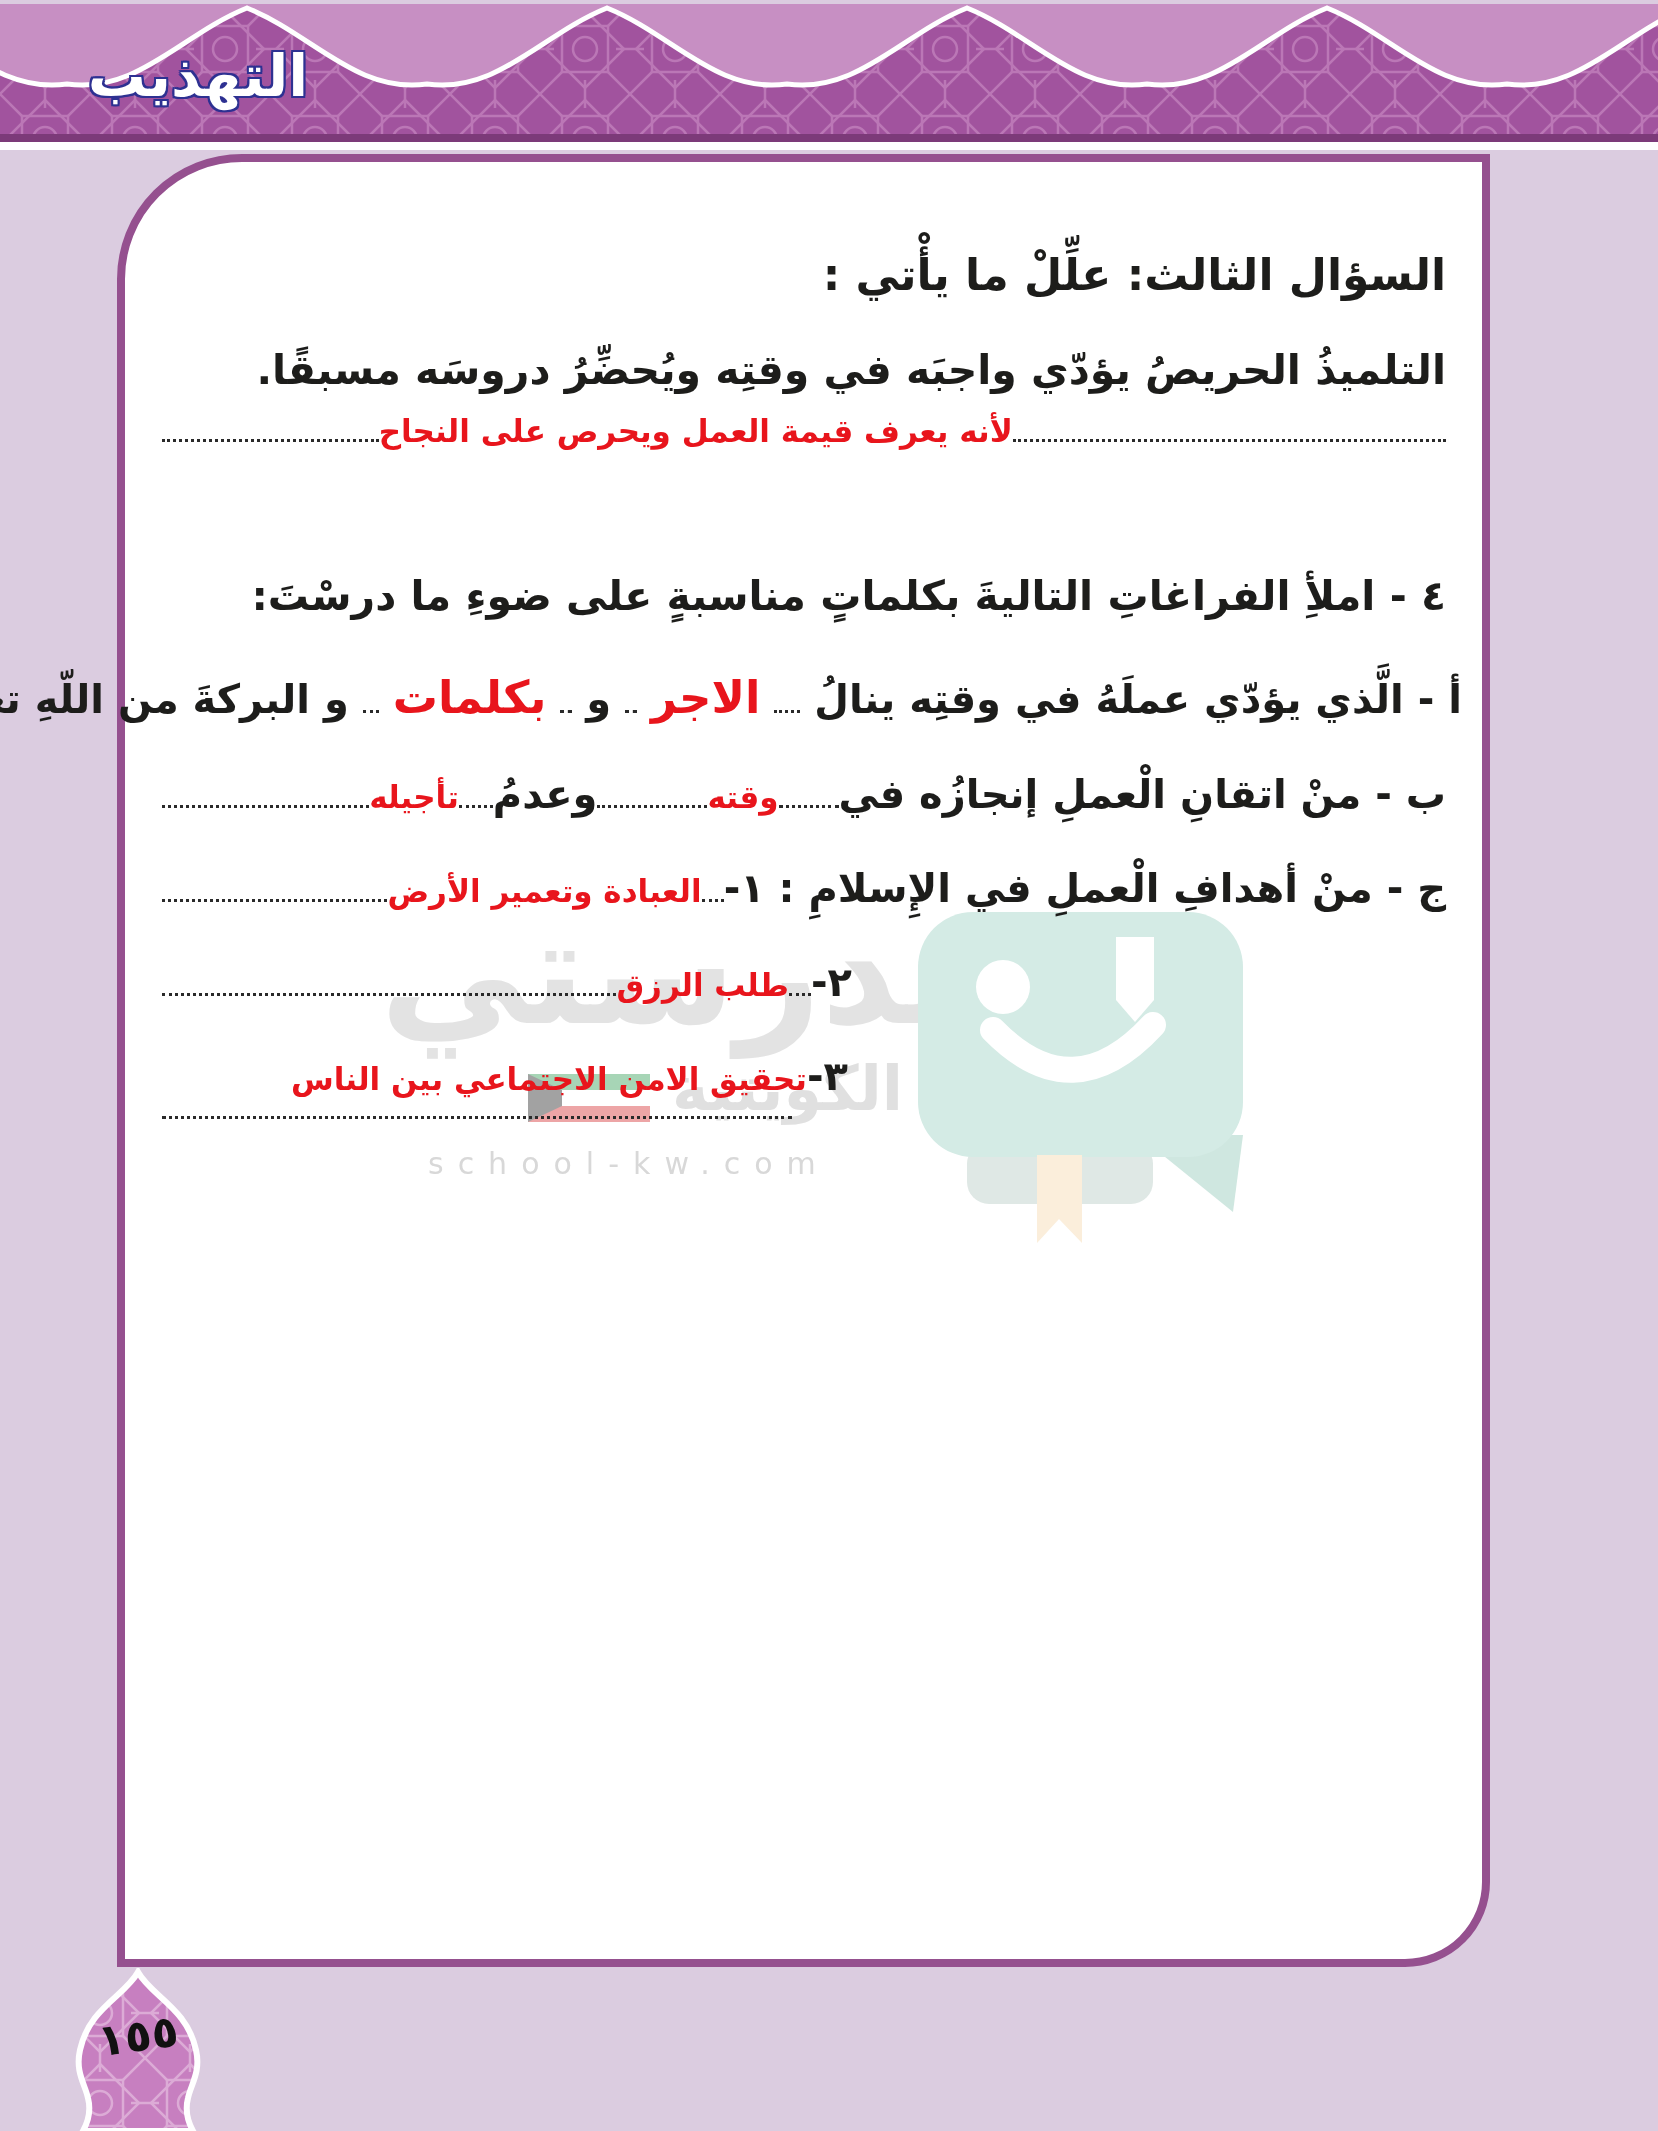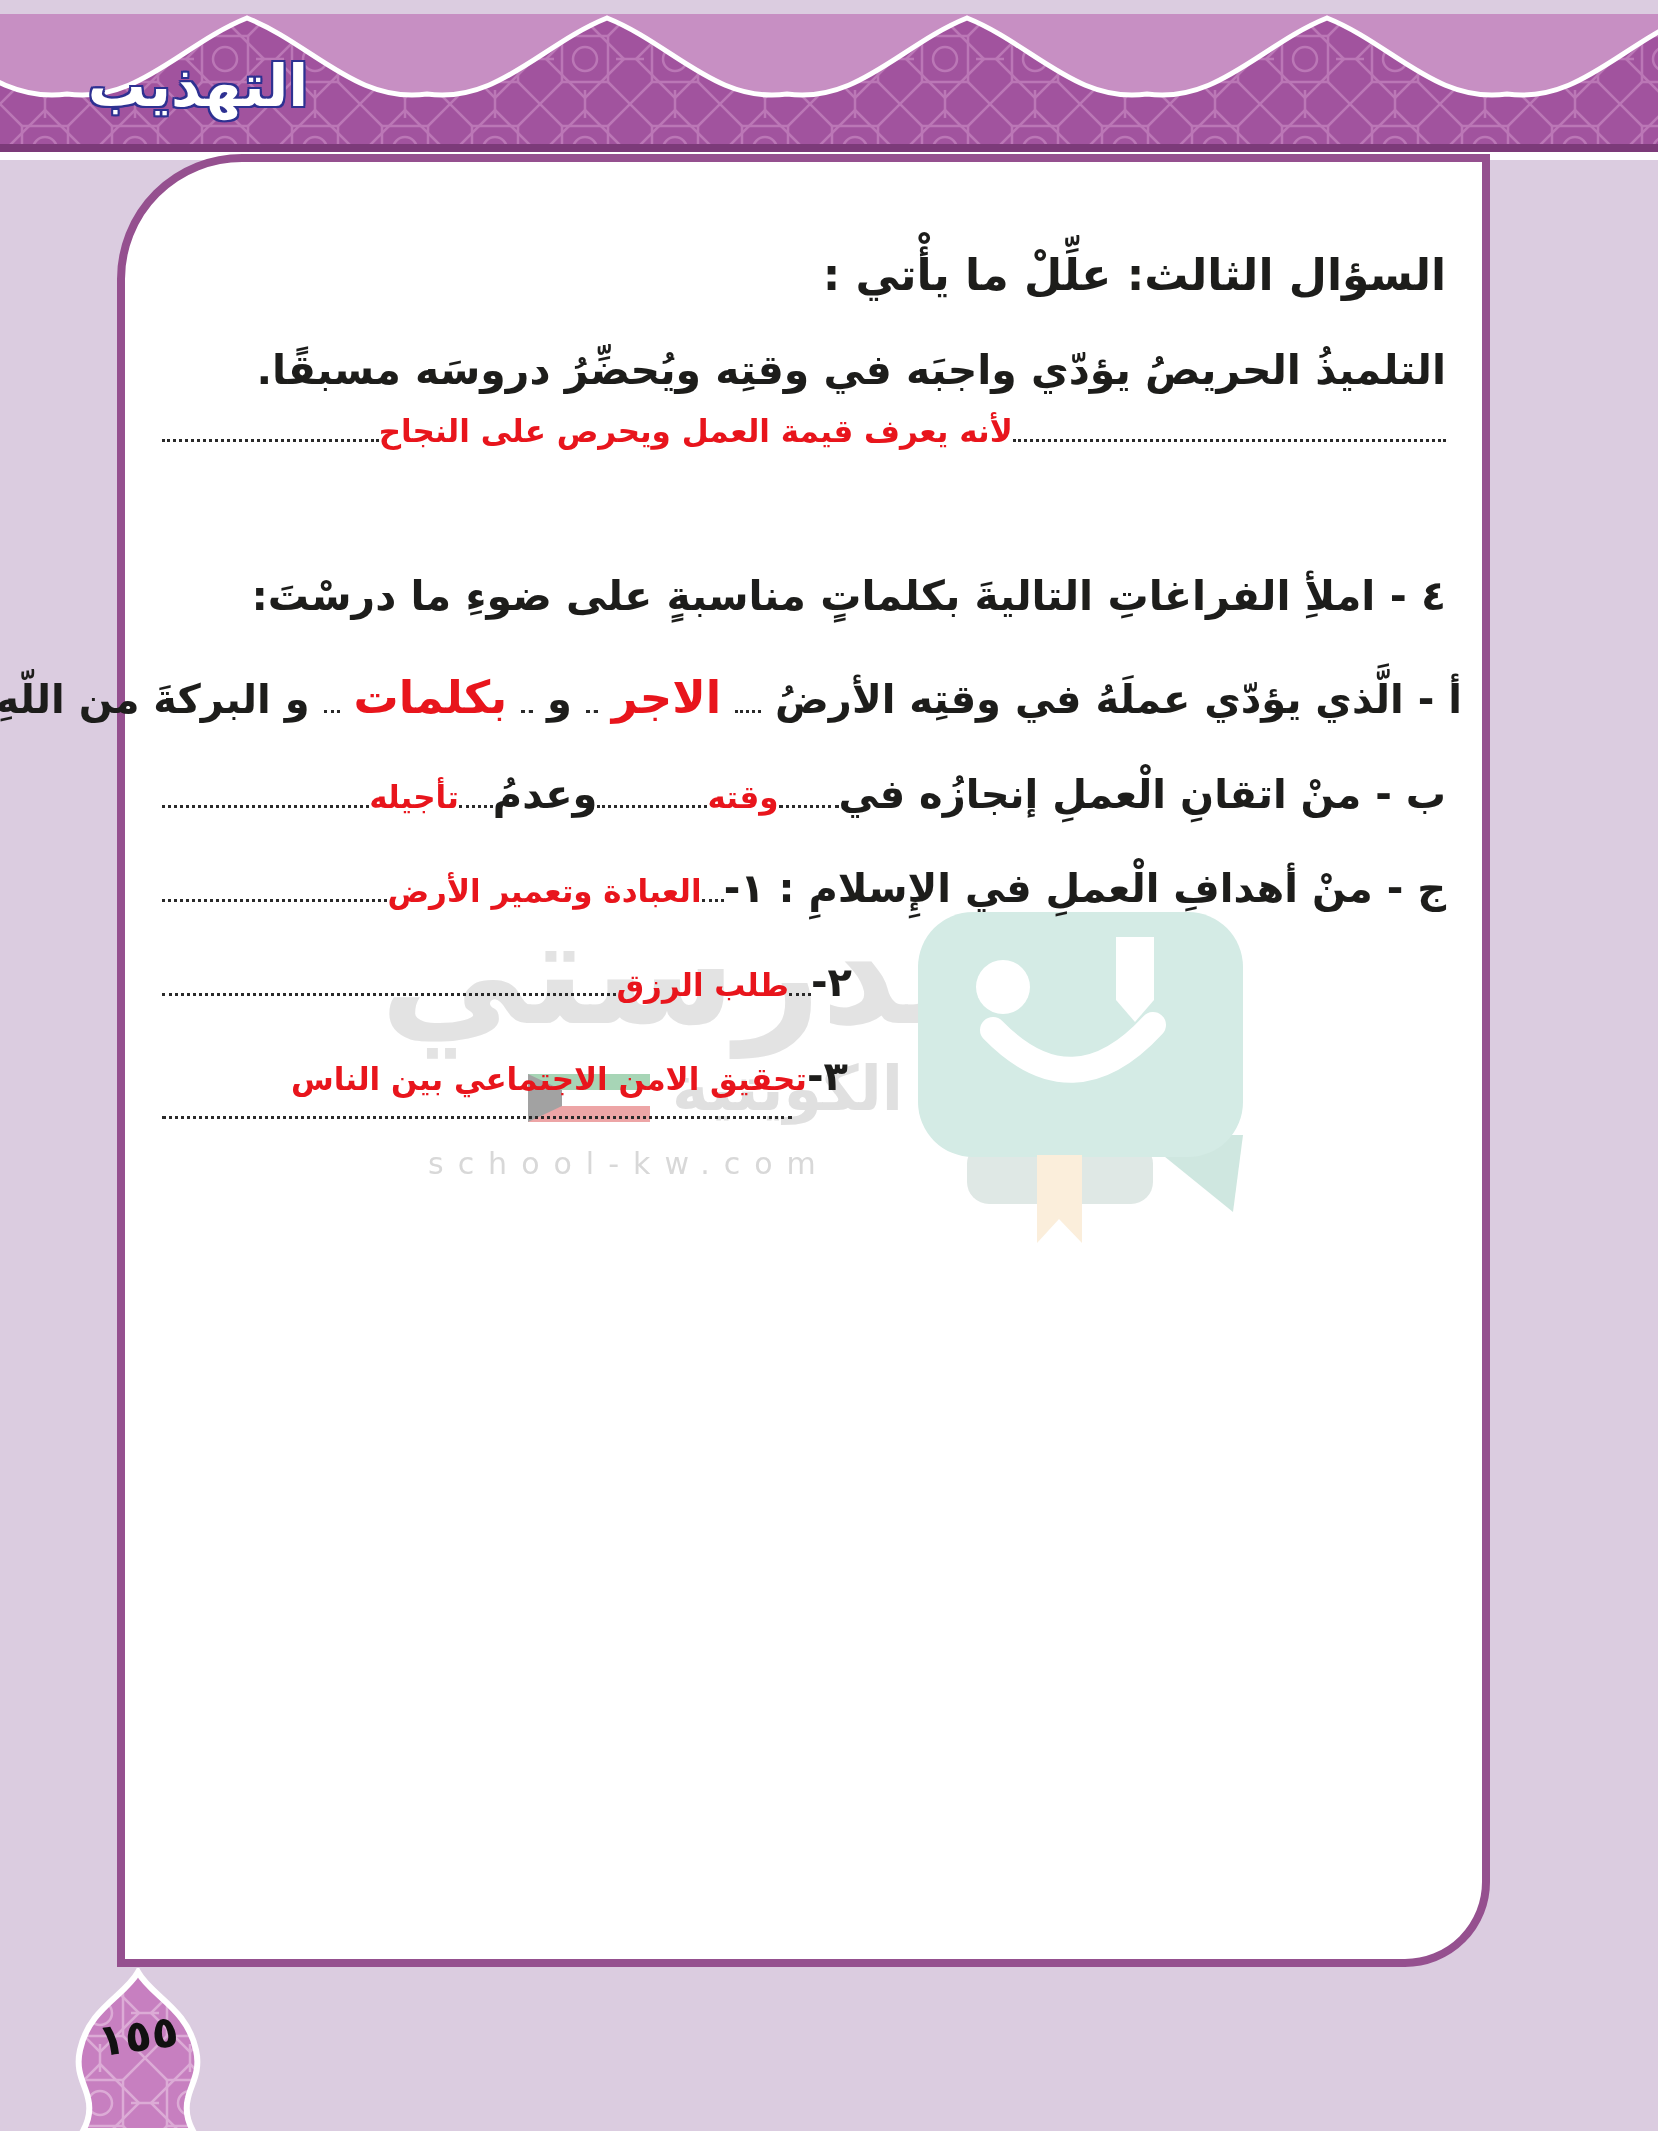--- a/index.html
+++ b/index.html
@@ -1,21 +1,21 @@
 <!DOCTYPE html>
 <html lang="ar"><head>
 <meta charset="utf-8">
 <style>
   html,body{margin:0;padding:0;background:#dbcce0;}
   .page{
     position:relative;width:1658px;height:2131px;overflow:hidden;
     background:#dbcce0;font-family:"DejaVu Sans",sans-serif;direction:rtl;
   }
   
-  .header{position:absolute;top:14px;left:0;width:1658px;height:146px;}
+  .header{position:absolute;top:4px;left:0;width:1658px;height:146px;}
   .header svg{display:block;}
   .header-title{
     position:absolute;top:38px;left:48px;width:300px;text-align:center;
     font-size:58px;font-weight:bold;color:#ffffff;letter-spacing:1px;
     text-shadow:-2px 0 0 #2e3192,2px 0 0 #2e3192,0 -2px 0 #2e3192,0 2px 0 #2e3192,
                 -2px -2px 0 #2e3192,2px 2px 0 #2e3192,-2px 2px 0 #2e3192,2px -2px 0 #2e3192;
   }
   
   .whitebox{
     position:absolute;left:117px;top:154px;width:1373px;height:1813px;
@@ -109,21 +109,21 @@
   <div class="line l2 f41">التلميذُ الحريصُ يؤدّي واجبَه في وقتِه ويُحضِّرُ دروسَه مسبقًا.</div>
   <div class="line l3 flexline">
     <span class="dots grow2"></span>
     <span class="red f47">لأنه يعرف قيمة العمل ويحرص على النجاح</span>
     <span class="dots grow1"></span>
   </div>
 
   <div class="line l4 f41">٤ - املأِ الفراغاتِ التاليةَ بكلماتٍ مناسبةٍ على ضوءِ ما درسْتَ:</div>
 
   <div class="line l5 f40">
-    <span>أ - الَّذي يؤدّي عملَهُ في وقتِه الأرضُ</span>
+    <span>أ - الَّذي يؤدّي عملَهُ في وقتِه ينالُ</span>
     <span class="dots" style="width:26px"></span>
     <span class="red f45">الاجر</span>
     <span class="dots" style="width:12px"></span>
     <span>و</span>
     <span class="dots" style="width:12px"></span>
     <span class="red f45">بكلمات</span>
     <span class="dots" style="width:16px"></span>
     <span>و البركةَ من اللّهِ تعالى .</span>
   </div>
 

